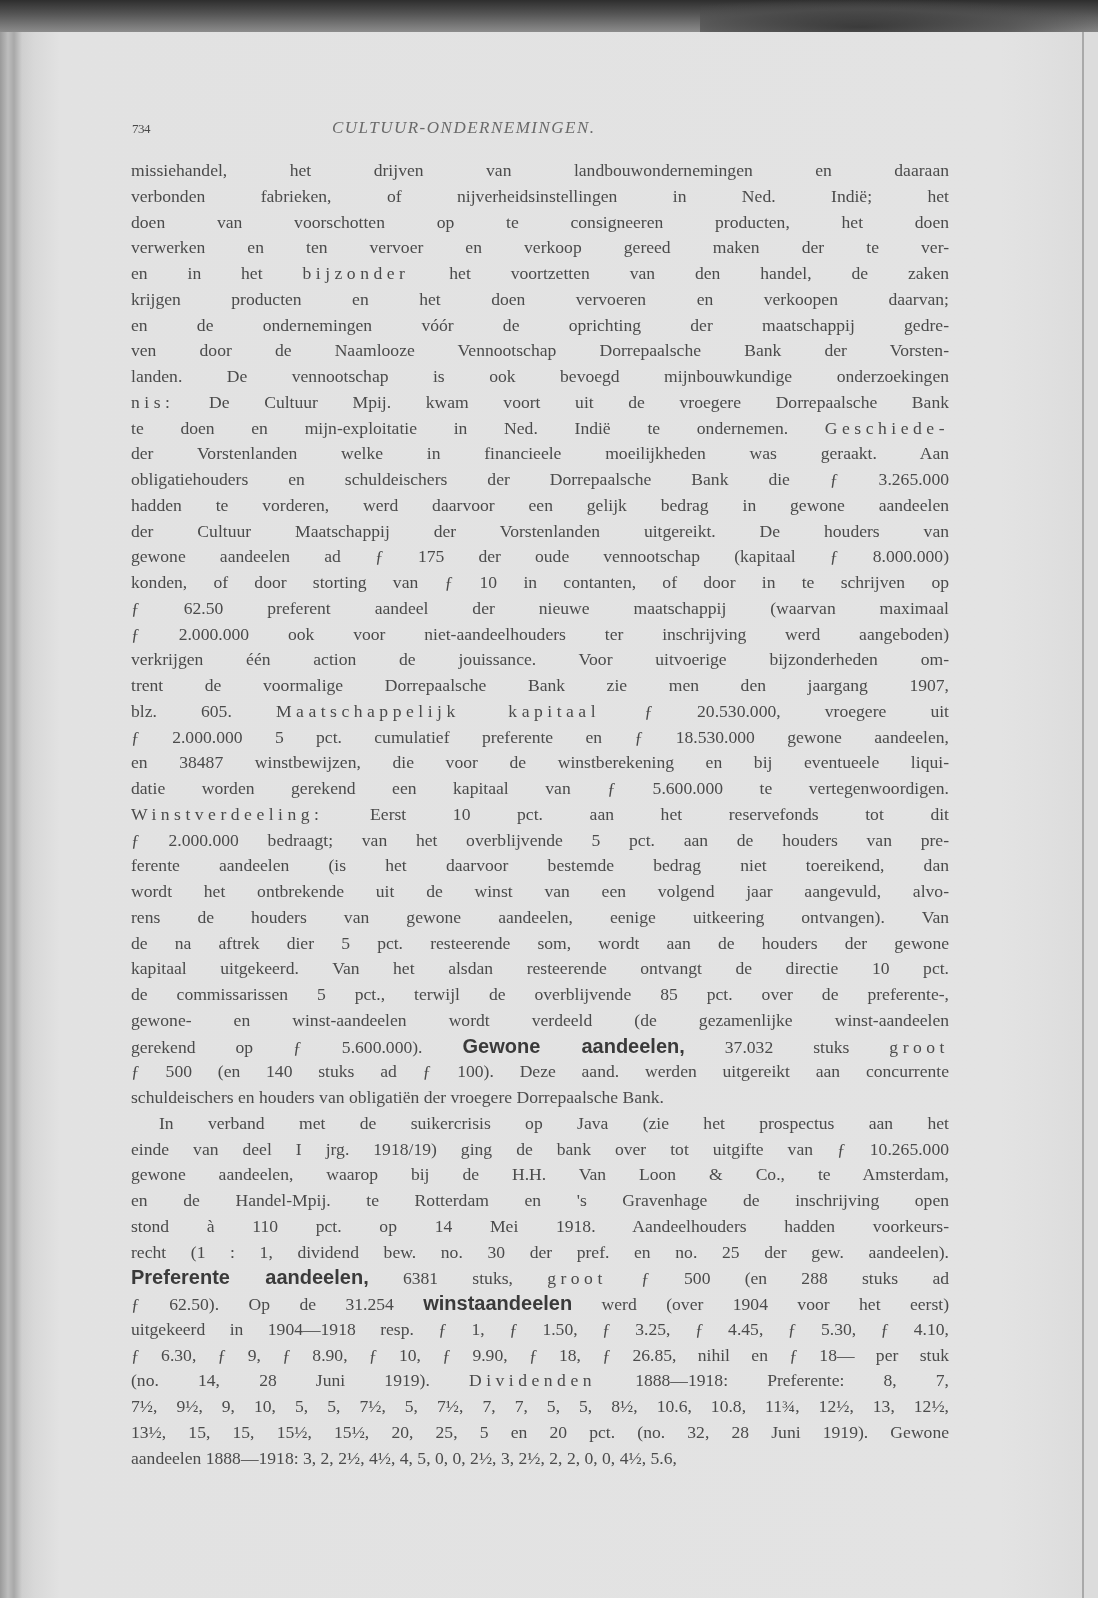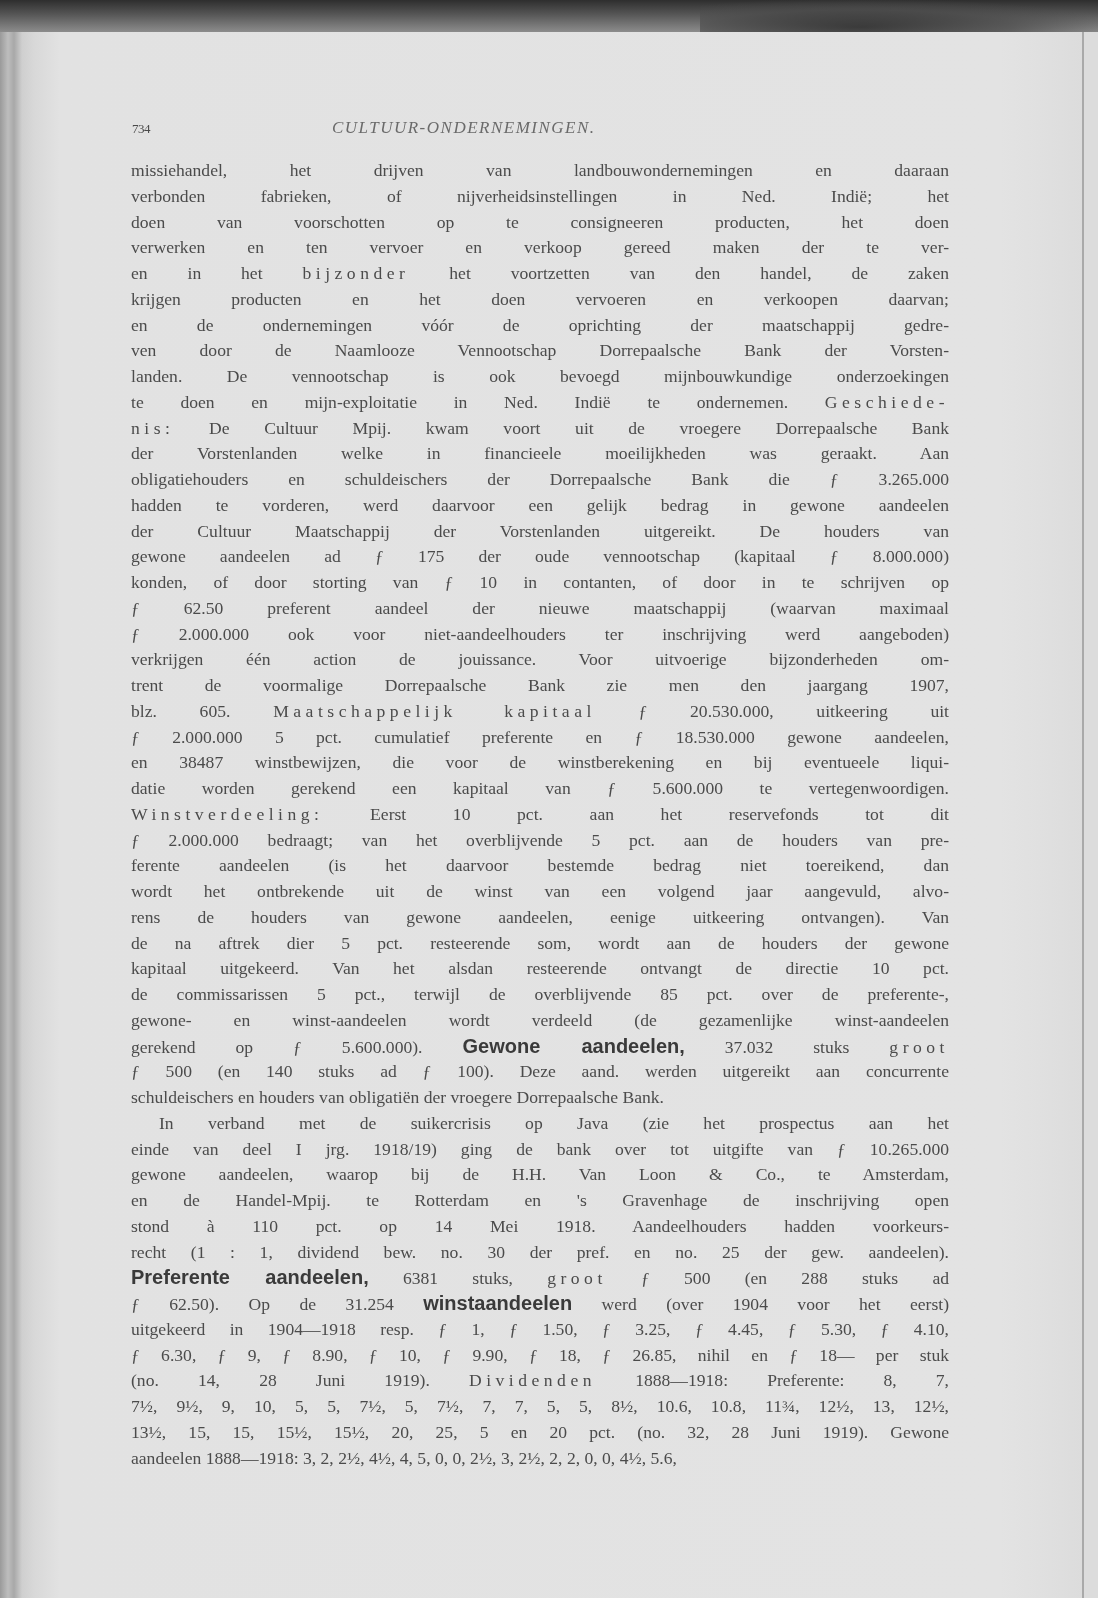--- a/index.html
+++ b/index.html
@@ -72,33 +72,33 @@
   <div class="body-text" id="body-text">
       <span class="line"><span>missiehandel, het drijven van landbouwondernemingen en daaraan</span></span>
       <span class="line"><span>verbonden fabrieken, of nijverheidsinstellingen in Ned. Indië; het</span></span>
       <span class="line"><span>doen van voorschotten op te consigneeren producten, het doen</span></span>
       <span class="line"><span>verwerken en ten vervoer en verkoop gereed maken der te ver-</span></span>
       <span class="line"><span>en in het </span><span class="spaced">bijzonder</span><span> het voortzetten van den handel, de zaken</span></span>
       <span class="line"><span>krijgen producten en het doen vervoeren en verkoopen daarvan;</span></span>
       <span class="line"><span>en de ondernemingen vóór de oprichting der maatschappij gedre-</span></span>
       <span class="line"><span>ven door de Naamlooze Vennootschap Dorrepaalsche Bank der Vorsten-</span></span>
       <span class="line"><span>landen. De vennootschap is ook bevoegd mijnbouwkundige onderzoekingen</span></span>
+      <span class="line"><span class="spaced">nis:</span><span> De Cultuur Mpij. kwam voort uit de vroegere Dorrepaalsche Bank</span></span>
       <span class="line"><span>te doen en mijn-exploitatie in Ned. Indië te ondernemen. </span><span class="spaced">Geschiede-</span></span>
-      <span class="line"><span class="spaced">nis:</span><span> De Cultuur Mpij. kwam voort uit de vroegere Dorrepaalsche Bank</span></span>
       <span class="line"><span>der Vorstenlanden welke in financieele moeilijkheden was geraakt. Aan</span></span>
       <span class="line"><span>obligatiehouders en schuldeischers der Dorrepaalsche Bank die ƒ 3.265.000</span></span>
       <span class="line"><span>hadden te vorderen, werd daarvoor een gelijk bedrag in gewone aandeelen</span></span>
       <span class="line"><span>der Cultuur Maatschappij der Vorstenlanden uitgereikt. De houders van</span></span>
       <span class="line"><span>gewone aandeelen ad ƒ 175 der oude vennootschap (kapitaal ƒ 8.000.000)</span></span>
       <span class="line"><span>konden, of door storting van ƒ 10 in contanten, of door in te schrijven op</span></span>
       <span class="line"><span>ƒ 62.50 preferent aandeel der nieuwe maatschappij (waarvan maximaal</span></span>
       <span class="line"><span>ƒ 2.000.000 ook voor niet-aandeelhouders ter inschrijving werd aangeboden)</span></span>
       <span class="line"><span>verkrijgen één action de jouissance. Voor uitvoerige bijzonderheden om-</span></span>
       <span class="line"><span>trent de voormalige Dorrepaalsche Bank zie men den jaargang 1907,</span></span>
-      <span class="line"><span>blz. 605. </span><span class="spaced">Maatschappelijk kapitaal</span><span> ƒ 20.530.000, uitkeering uit</span></span>
+      <span class="line"><span>blz. 605. </span><span class="spaced">Maatschappelijk kapitaal</span><span> ƒ 20.530.000, vroegere uit</span></span>
       <span class="line"><span>ƒ 2.000.000 5 pct. cumulatief preferente en ƒ 18.530.000 gewone aandeelen,</span></span>
       <span class="line"><span>en 38487 winstbewijzen, die voor de winstberekening en bij eventueele liqui-</span></span>
       <span class="line"><span>datie worden gerekend een kapitaal van ƒ 5.600.000 te vertegenwoordigen.</span></span>
       <span class="line"><span class="spaced">Winstverdeeling:</span><span> Eerst 10 pct. aan het reservefonds tot dit</span></span>
       <span class="line"><span>ƒ 2.000.000 bedraagt; van het overblijvende 5 pct. aan de houders van pre-</span></span>
       <span class="line"><span>ferente aandeelen (is het daarvoor bestemde bedrag niet toereikend, dan</span></span>
       <span class="line"><span>wordt het ontbrekende uit de winst van een volgend jaar aangevuld, alvo-</span></span>
       <span class="line"><span>rens de houders van gewone aandeelen, eenige uitkeering ontvangen). Van</span></span>
       <span class="line"><span>de na aftrek dier 5 pct. resteerende som, wordt aan de houders der gewone</span></span>
       <span class="line"><span>kapitaal uitgekeerd. Van het alsdan resteerende ontvangt de directie 10 pct.</span></span>

